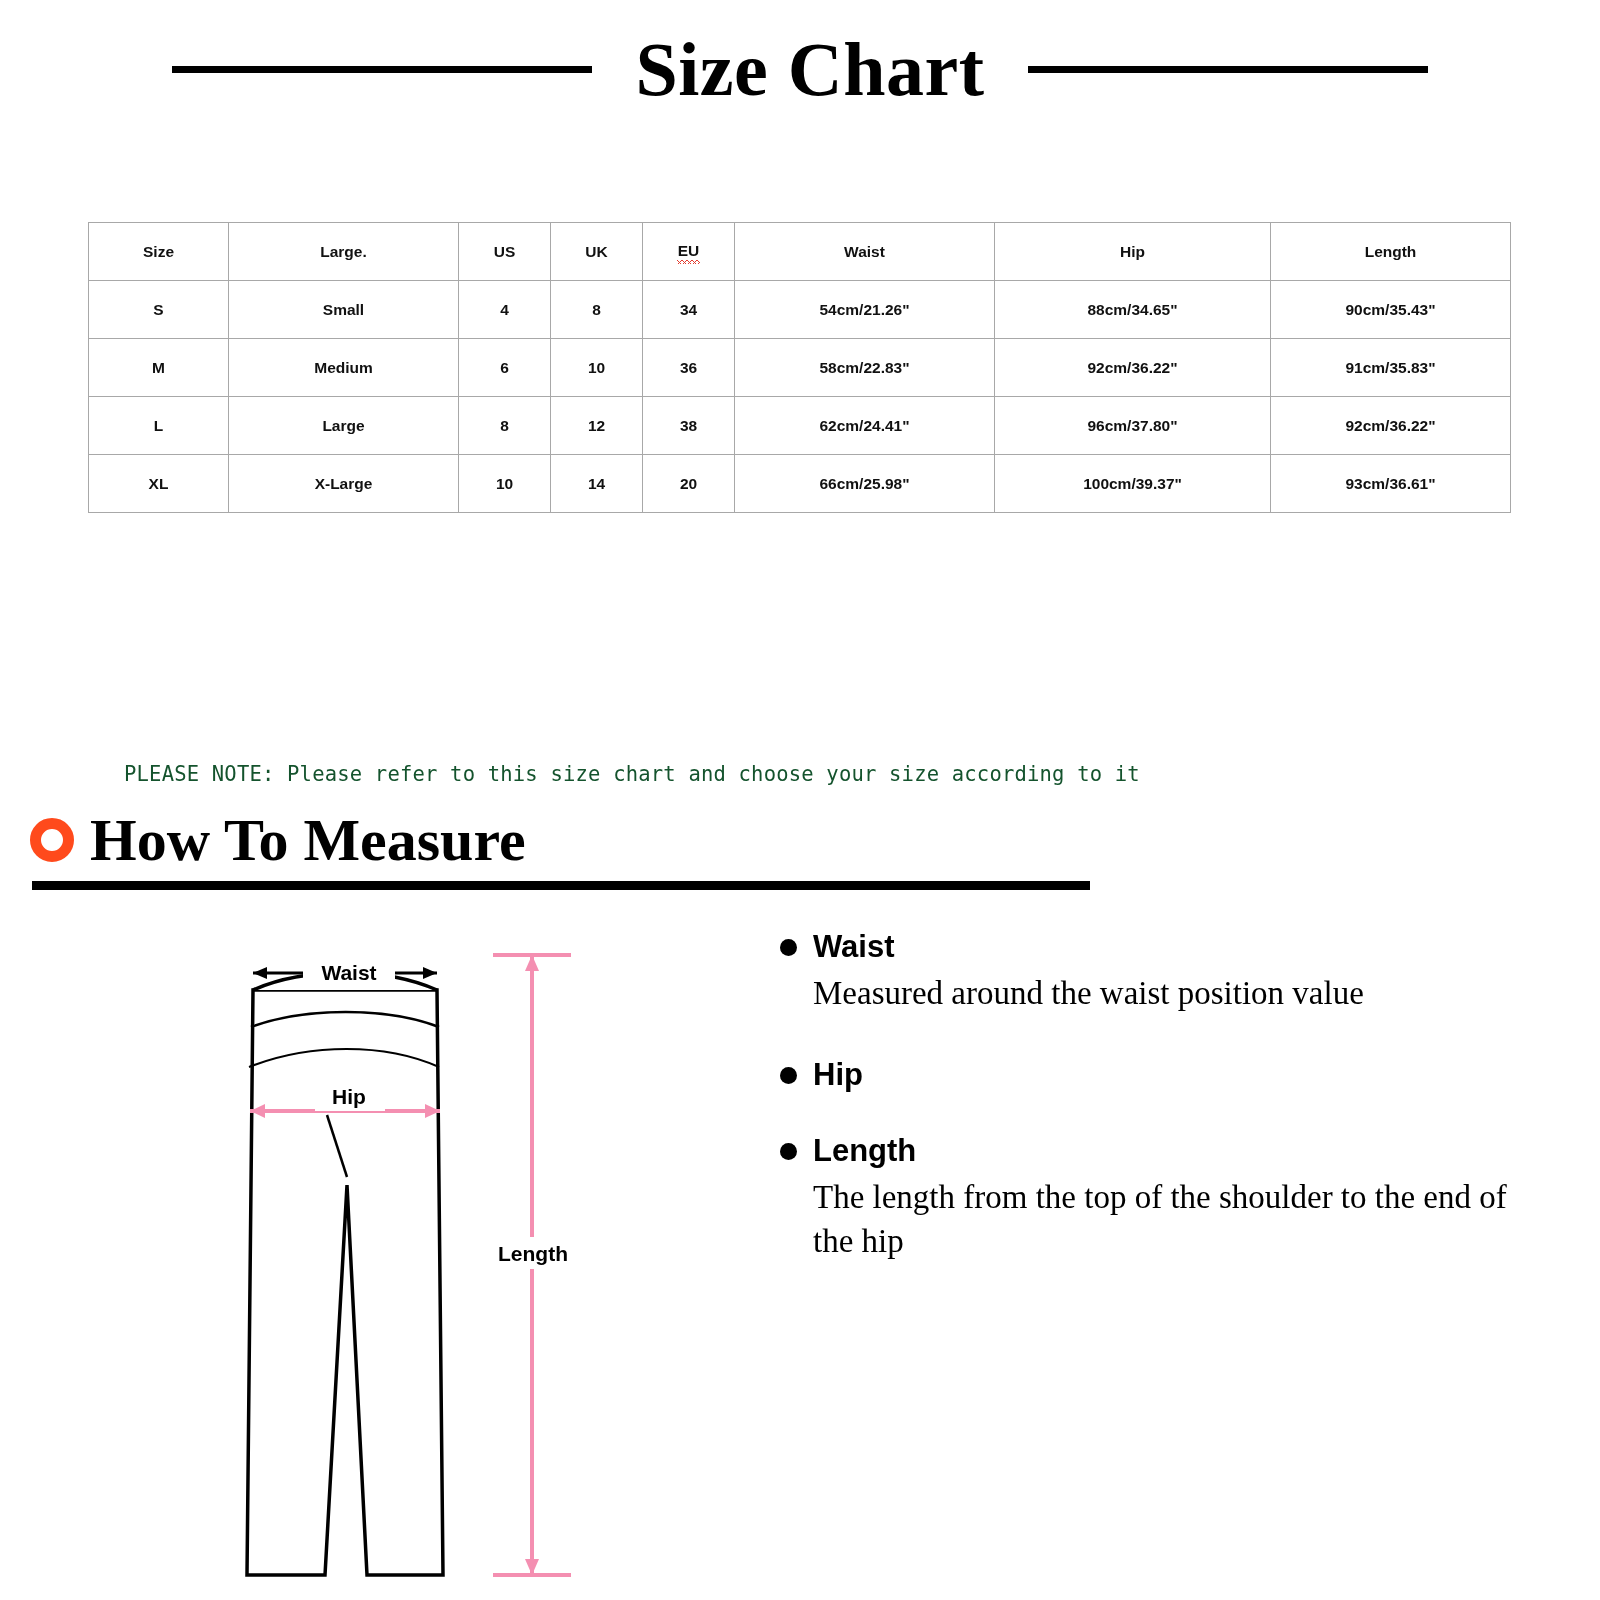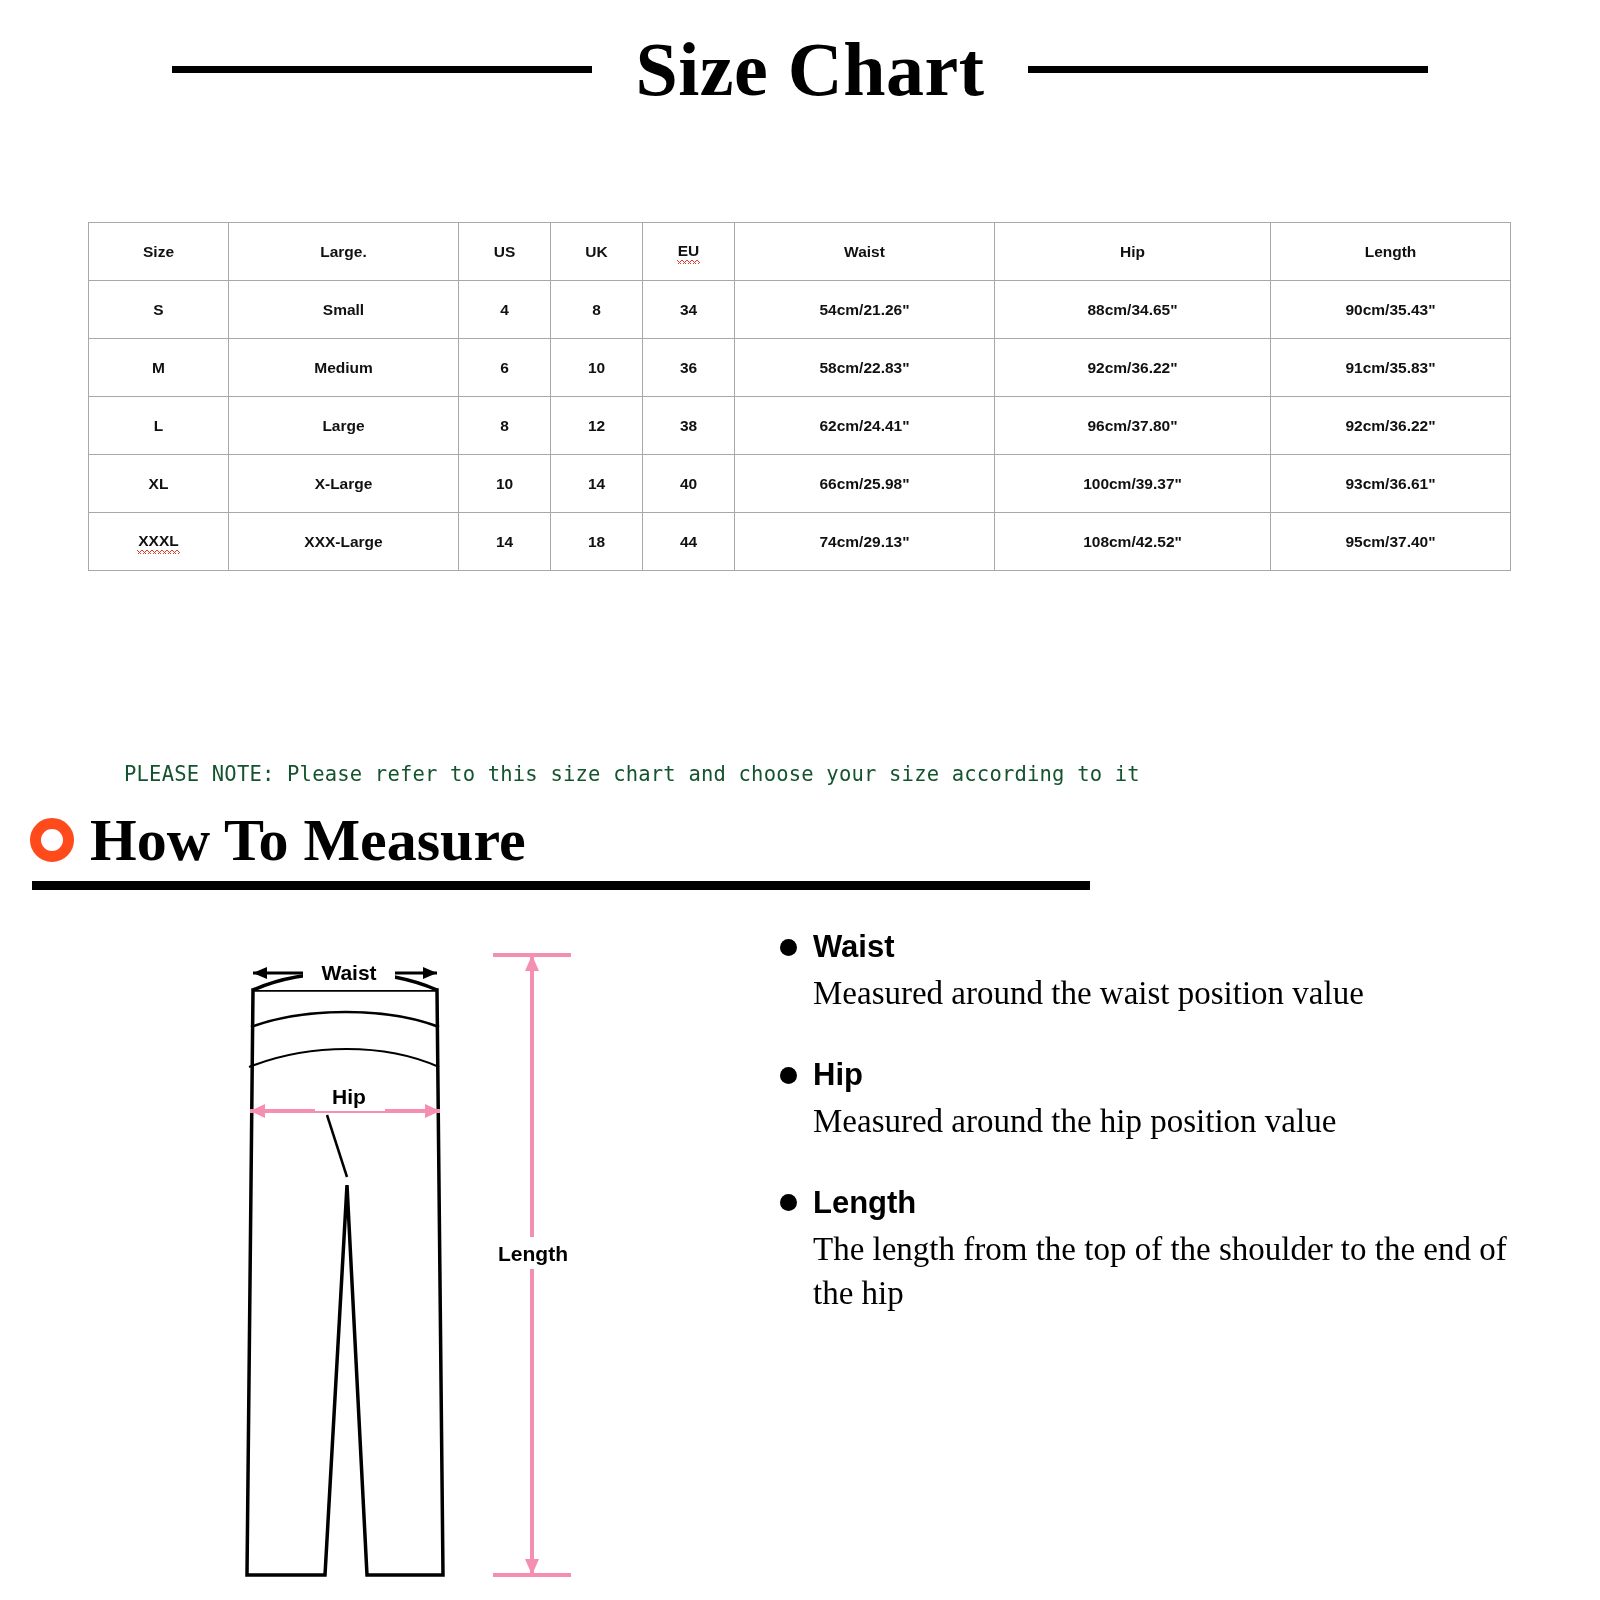--- a/index.html
+++ b/index.html
@@ -250,34 +250,24 @@
         <td>38</td>
         <td>62cm/24.41"</td>
         <td>96cm/37.80"</td>
         <td>92cm/36.22"</td>
       </tr>
       <tr>
         <td>XL</td>
         <td>X-Large</td>
         <td>10</td>
         <td>14</td>
-        <td>40</td>
+        <td>20</td>
         <td>66cm/25.98"</td>
         <td>100cm/39.37"</td>
         <td>93cm/36.61"</td>
-      </tr>
-      <tr>
-        <td><span class="squiggle">XXXL</span></td>
-        <td>XXX-Large</td>
-        <td>14</td>
-        <td>18</td>
-        <td>44</td>
-        <td>74cm/29.13"</td>
-        <td>108cm/42.52"</td>
-        <td>95cm/37.40"</td>
       </tr>
     </tbody>
   </table>
 </div>
 
 <div class="please-note">PLEASE NOTE: Please refer to this size chart and choose your size according to it</div>
 
 <div class="htm-wrap">
   <div class="htm-row">
     <div class="htm-ring"></div>
@@ -327,21 +317,20 @@
       <span class="bullet"></span>
       <span class="def-term">Waist</span>
     </div>
     <div class="def-desc">Measured around the waist position value</div>
   </div>
   <div class="def-item">
     <div class="def-head">
       <span class="bullet"></span>
       <span class="def-term">Hip</span>
     </div>
-    <div class="def-desc">Measured around the  hip position value</div>
   </div>
   <div class="def-item">
     <div class="def-head">
       <span class="bullet"></span>
       <span class="def-term">Length</span>
     </div>
     <div class="def-desc">The length from the top of the shoulder to the end of the hip</div>
   </div>
 </div>
 

